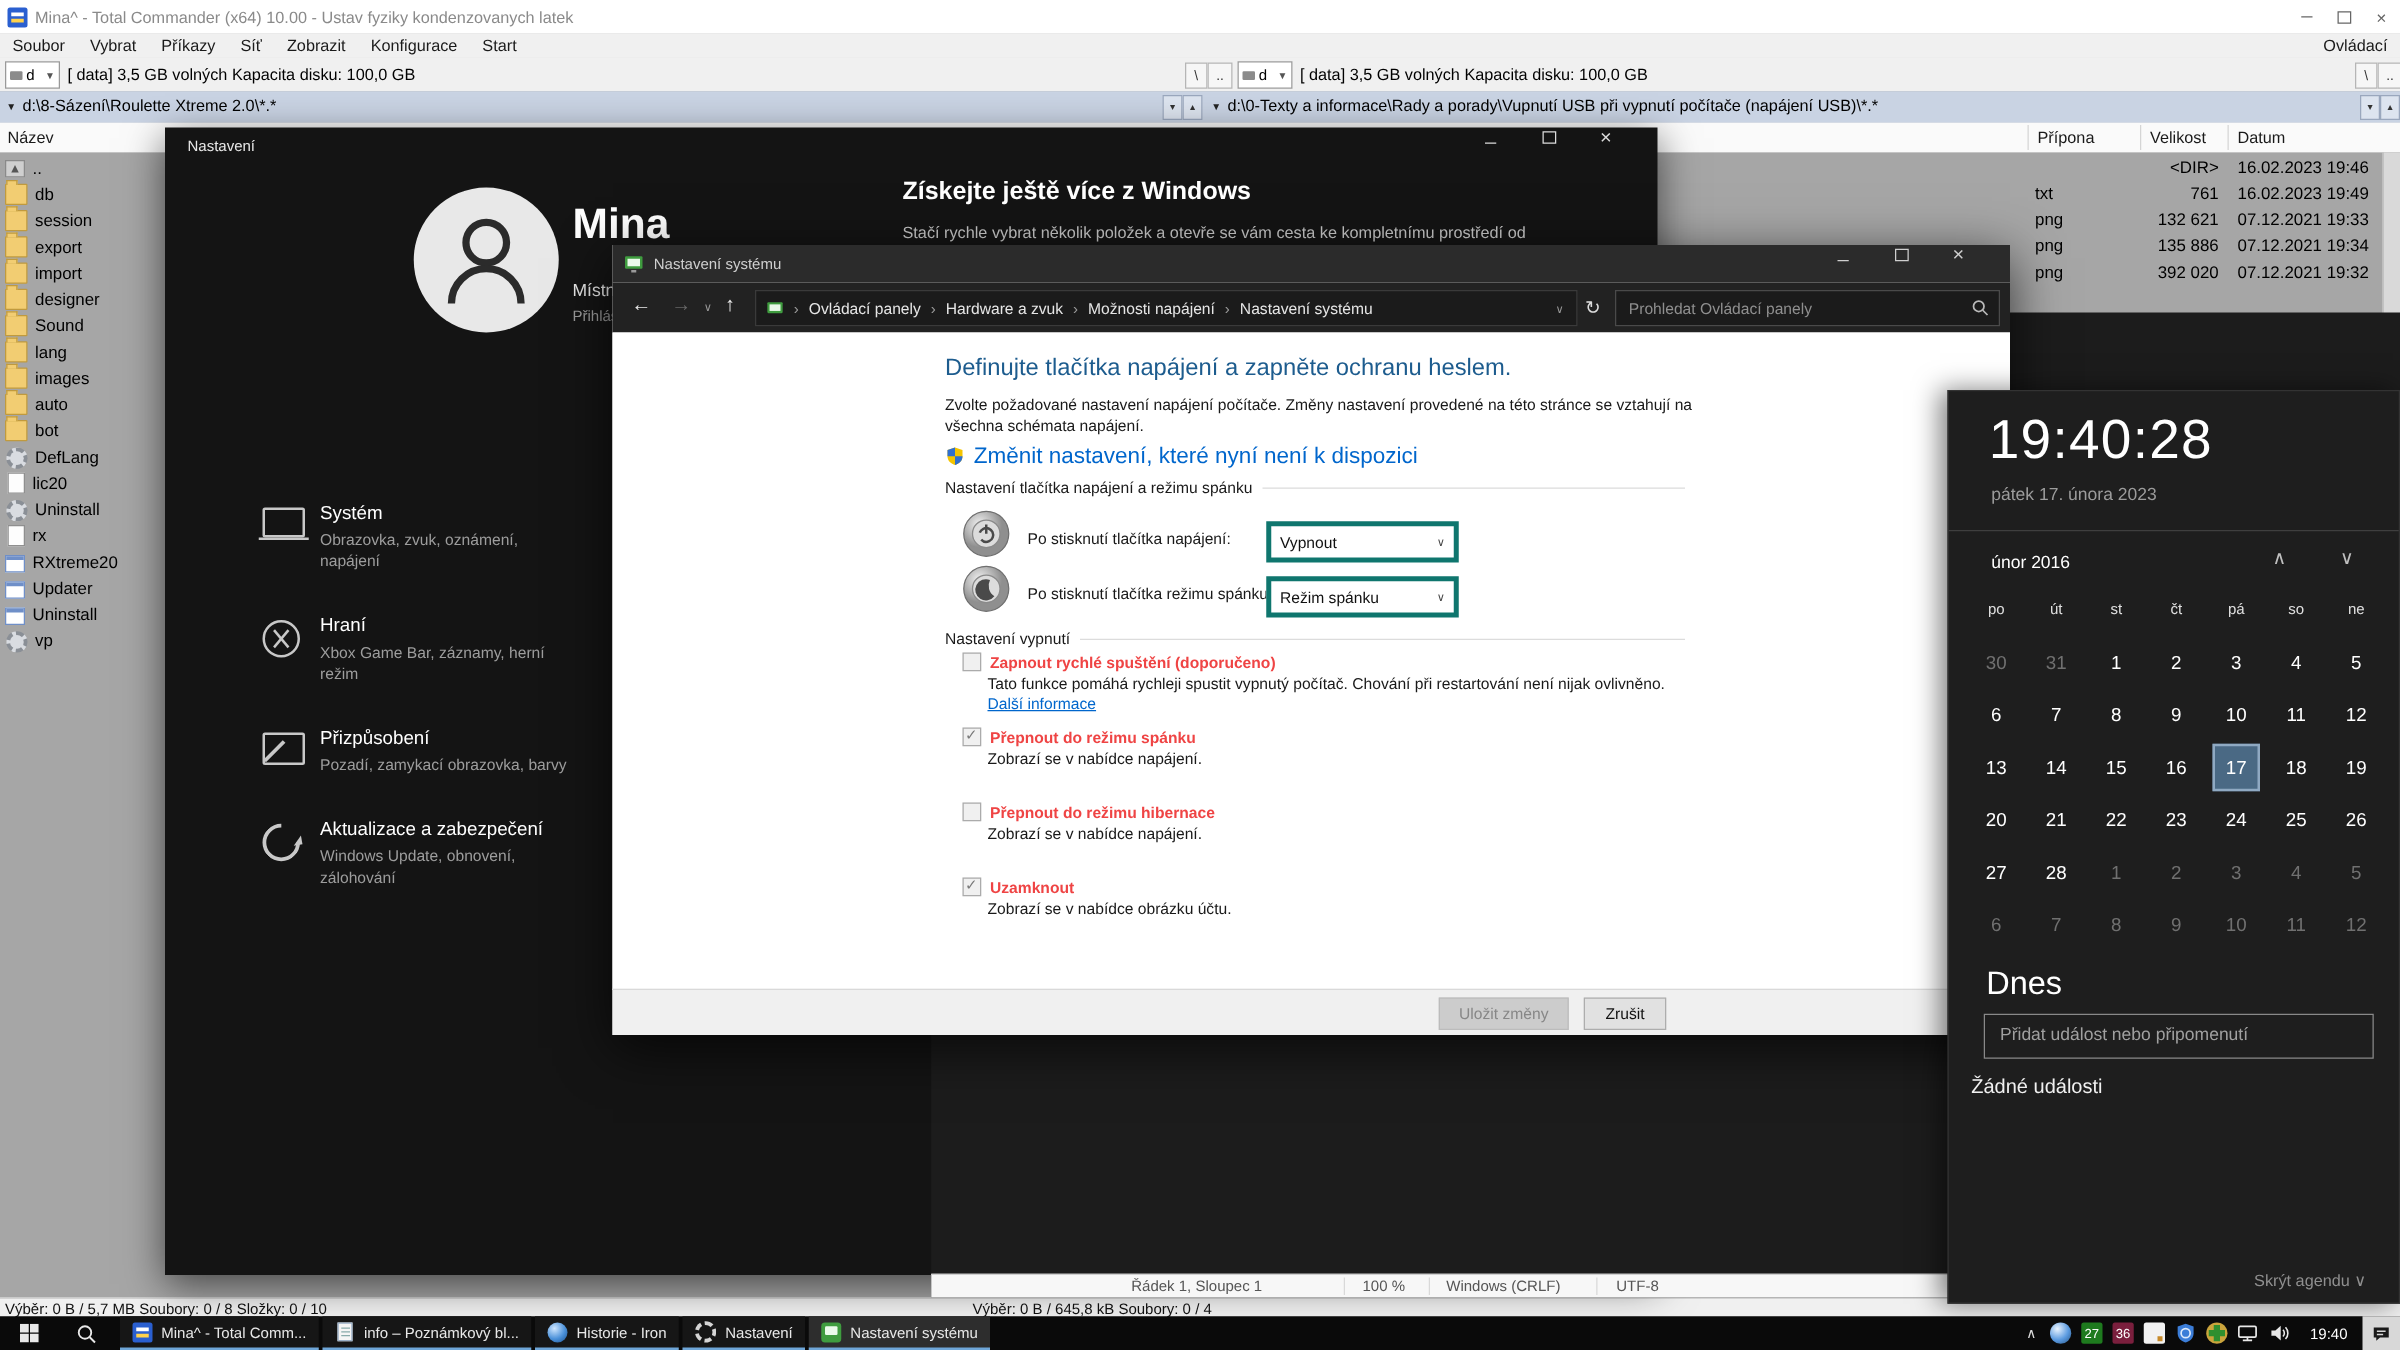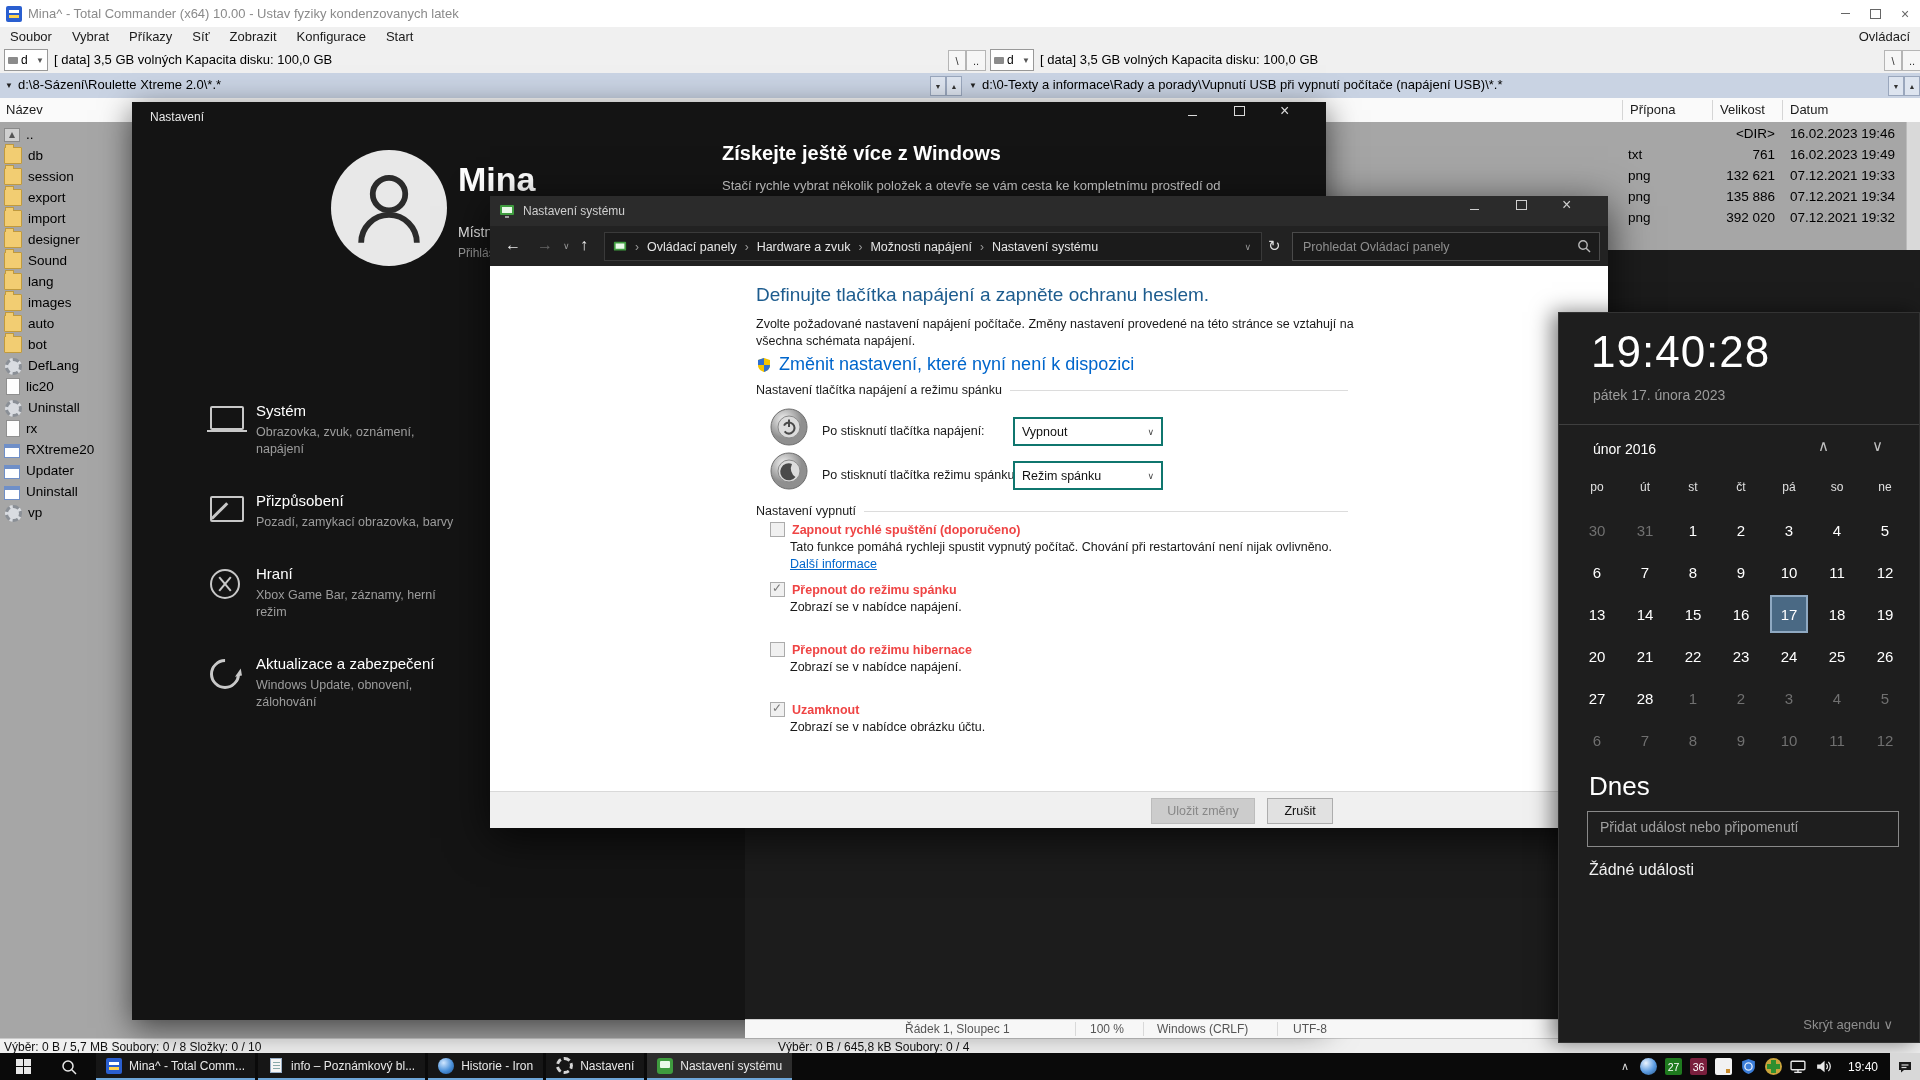--- a/index.html
+++ b/index.html
@@ -110,21 +110,21 @@
   .search-mag{position:absolute;right:8px;top:6px;}
   .cpl-content{position:absolute;left:0;top:70px;width:100%;height:526px;background:#fff;}
   .cpl-h1{position:absolute;left:266px;top:18px;font-size:19px;color:#1d5c8e;}
   .cpl-intro{position:absolute;left:266px;top:50px;width:600px;font-size:12.5px;color:#191919;line-height:17px;}
   .uac-row{position:absolute;left:266px;top:88px;display:flex;align-items:center;}
   .uac-link{font-size:18px;color:#0066cc;margin-left:7px;}
   .group-row{position:absolute;left:266px;width:592px;display:flex;align-items:center;font-size:12.5px;color:#1a1a1a;}
   .group-row .rule{flex:1;height:1px;background:#dcdcdc;margin-left:8px;}
   .pw-icon{position:absolute;left:280px;}
   .pw-label{position:absolute;left:332px;font-size:12.5px;color:#191919;}
-  .dropdown{position:absolute;left:523px;width:146px;height:25px;background:#fff;border:2px solid #0f766e;font-size:12.5px;color:#111;display:flex;align-items:center;}
+  .dropdown{position:absolute;left:523px;width:146px;height:25px;background:#fff;border:4px solid #0f766e;font-size:12.5px;color:#111;display:flex;align-items:center;}
   .dropdown .dtext{margin-left:7px;}
   .dropdown .dchev{margin-left:auto;margin-right:7px;font-size:9px;color:#444;}
   .cb-list{position:absolute;left:280px;top:256px;width:620px;}
   .cb-row{margin-bottom:10px;}
   .cb-line{display:flex;align-items:center;}
   .cbx{width:13px;height:13px;background:#f0f0f0;border:1px solid #ababab;position:relative;flex:0 0 auto;}
   .cbx.checked::after{content:"✓";position:absolute;left:1px;top:-2px;font-size:12px;color:#7a7a7a;}
   .cb-label{font-size:12.5px;font-weight:bold;color:#ef4444;margin-left:7px;}
   .cb-desc{font-size:12.5px;color:#191919;margin-left:20px;margin-top:3px;}
   .cb-link{font-size:12.5px;color:#0066cc;text-decoration:underline;margin-left:20px;margin-top:2px;display:inline-block;}
@@ -145,21 +145,21 @@
   .dow-cell{height:20px;display:flex;align-items:center;justify-content:center;font-size:12px;color:#e0e0e0;}
   .day-grid{top:196px;grid-auto-rows:42px;}
   .day-cell{display:flex;align-items:center;justify-content:center;font-size:15px;color:#fff;}
   .day-cell .dbox{width:38px;height:38px;display:flex;align-items:center;justify-content:center;}
   .day-cell.dim{color:#707070;}
   .day-cell.today .dbox{background:#4a6984;border:2px solid #8fa9c2;box-sizing:border-box;}
   .agenda-today{position:absolute;left:30px;top:458px;font-size:26px;color:#fff;}
   .agenda-input{position:absolute;left:28px;top:498px;width:312px;height:36px;background:#1e1e1e;border:1px solid #898989;box-sizing:border-box;}
   .agenda-input input{position:absolute;left:10px;top:6px;width:280px;background:transparent;border:none;outline:none;font-size:14px;color:#ddd;font-family:"Liberation Sans",sans-serif;}
   .agenda-input input::placeholder{color:#a0a0a0;}
-  .agenda-empty{position:absolute;left:30px;top:548px;font-size:16px;color:#f0f0f0;}
+  .agenda-empty{position:absolute;left:18px;top:548px;font-size:16px;color:#f0f0f0;}
   .agenda-hide{position:absolute;right:26px;top:704px;font-size:13px;color:#8f8f8f;}
 
   
   .taskbar{left:0;top:1053px;width:1920px;height:27px;background:#0a0a0a;display:flex;align-items:stretch;}
   .tb-start,.tb-search{width:46px;display:flex;align-items:center;justify-content:center;flex:0 0 auto;}
   .tb-btns{display:flex;margin-left:4px;}
   .tb-btn{display:flex;align-items:center;background:#161616;border-bottom:2px solid #6ea6d8;margin-right:3px;padding:0 10px;max-width:176px;box-sizing:border-box;}
   .tb-btn.active{background:#2d2d2d;}
   .tb-label{font-size:12px;color:#e8e8e8;margin-left:7px;white-space:nowrap;overflow:hidden;text-overflow:ellipsis;}
   .tb-ico{width:16px;height:16px;position:relative;flex:0 0 auto;}
@@ -419,32 +419,32 @@
 
         <div class="cat-item">
           <span class="cat-ico"><span style="display:inline-block;" class="i-cat-system"></span></span>
           <span>
             <div class="cat-title">Systém</div>
             <div class="cat-desc">Obrazovka, zvuk, oznámení, napájení</div>
           </span>
         </div>
 
         <div class="cat-item">
+          <span class="cat-ico"><span style="display:inline-block;" class="i-cat-gaming"></span></span>
+          <span>
+            <div class="cat-title">Hraní</div>
+            <div class="cat-desc">Xbox Game Bar, záznamy, herní režim</div>
+          </span>
+        </div>
+
+        <div class="cat-item">
           <span class="cat-ico"><span style="display:inline-block;" class="i-cat-personalization"></span></span>
           <span>
             <div class="cat-title">Přizpůsobení</div>
             <div class="cat-desc">Pozadí, zamykací obrazovka, barvy</div>
-          </span>
-        </div>
-
-        <div class="cat-item">
-          <span class="cat-ico"><span style="display:inline-block;" class="i-cat-gaming"></span></span>
-          <span>
-            <div class="cat-title">Hraní</div>
-            <div class="cat-desc">Xbox Game Bar, záznamy, herní režim</div>
           </span>
         </div>
 
         <div class="cat-item">
           <span class="cat-ico"><span style="display:inline-block;" class="i-cat-update"></span></span>
           <span>
             <div class="cat-title">Aktualizace a zabezpečení</div>
             <div class="cat-desc">Windows Update, obnovení, zálohování</div>
           </span>
         </div>

